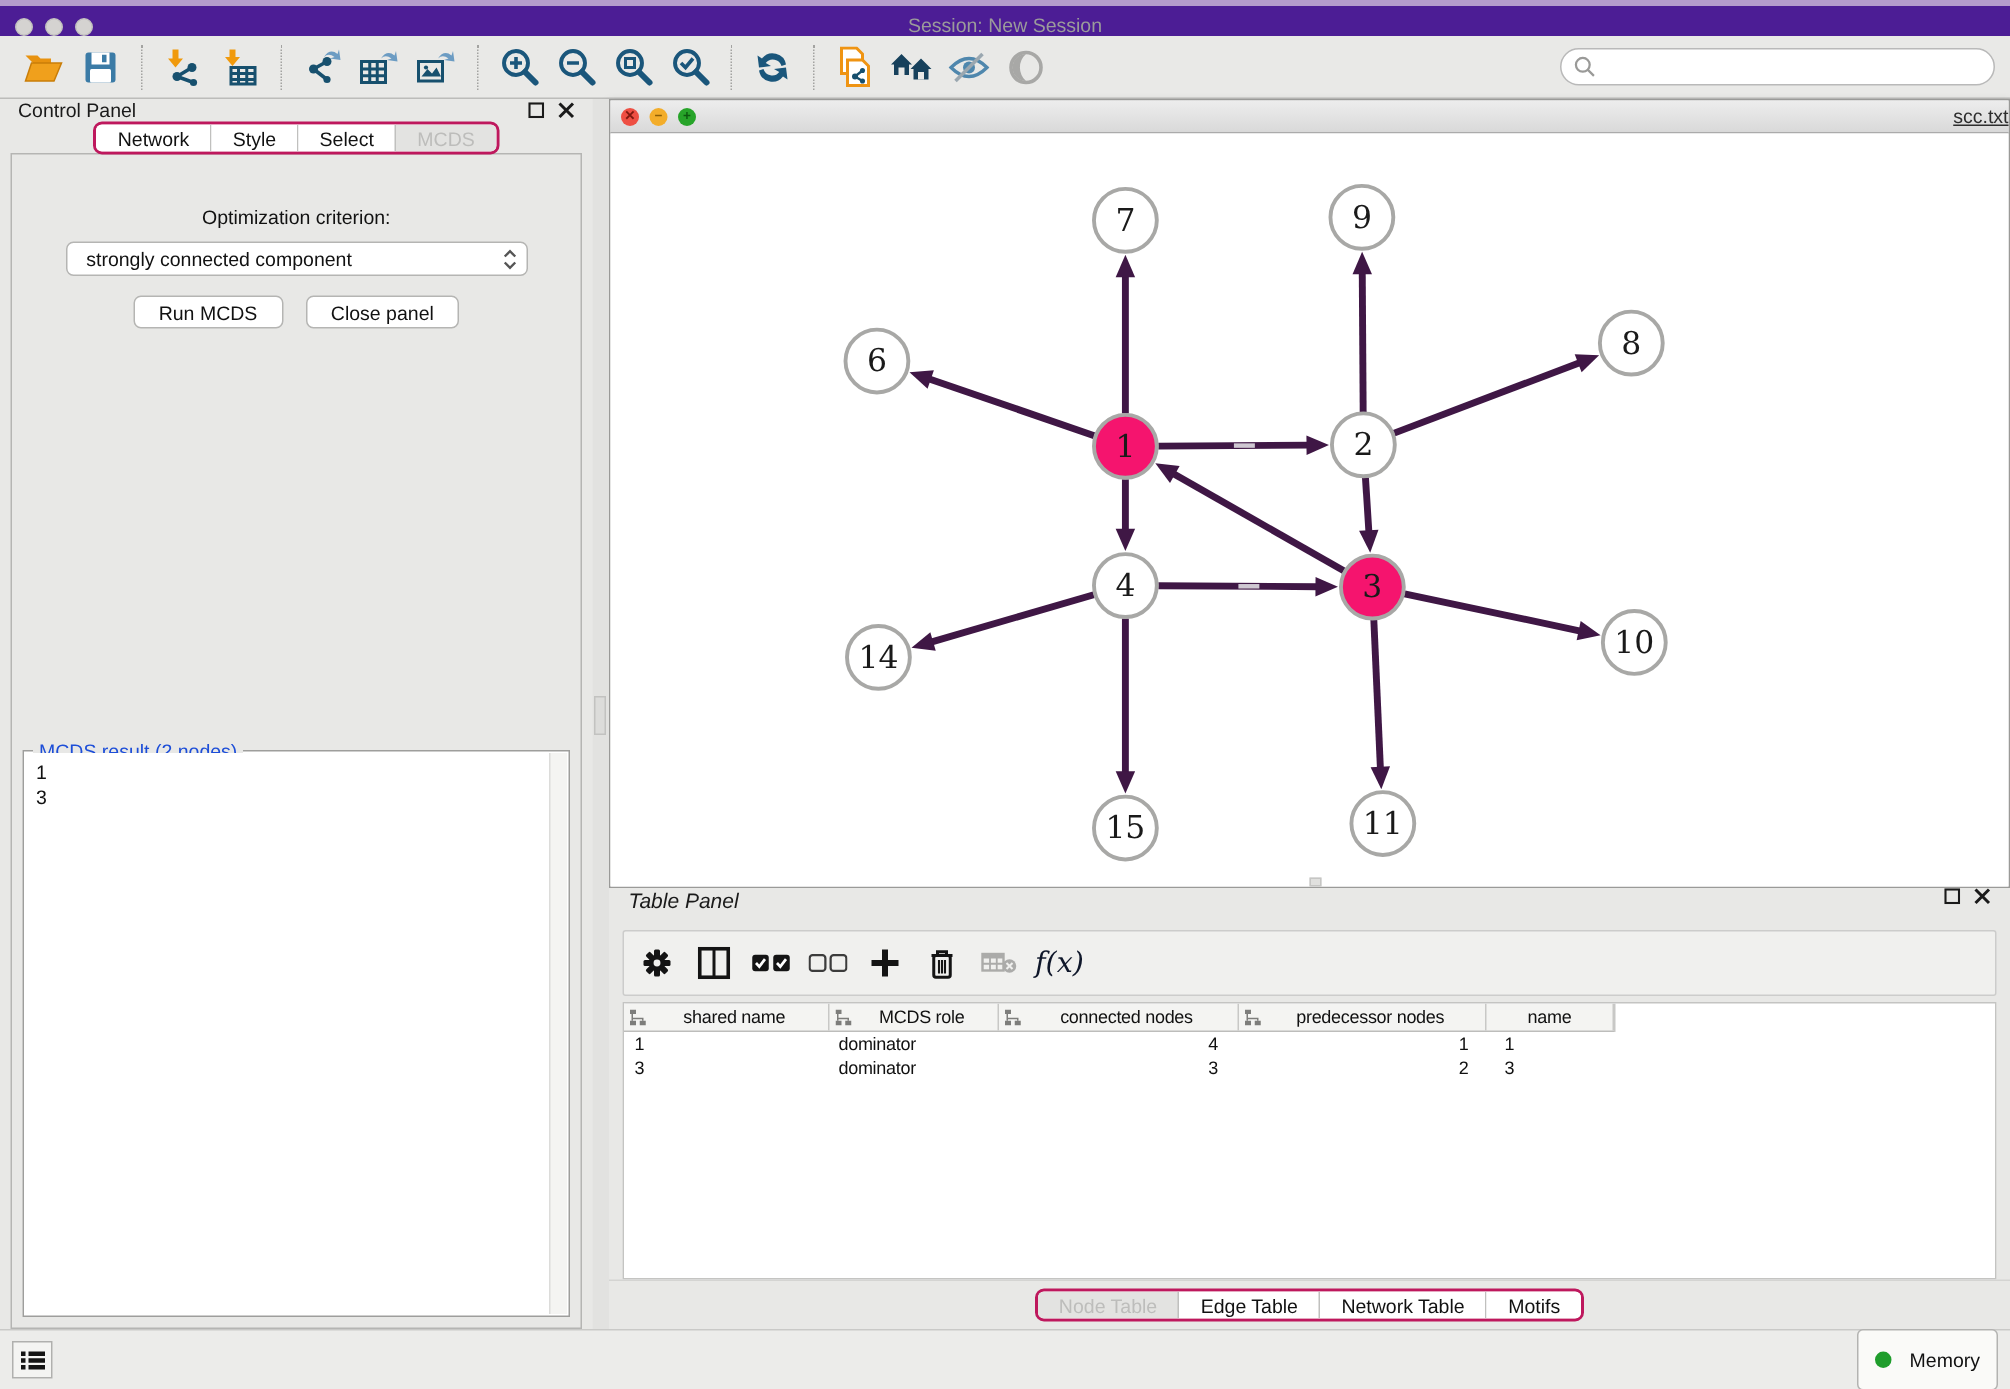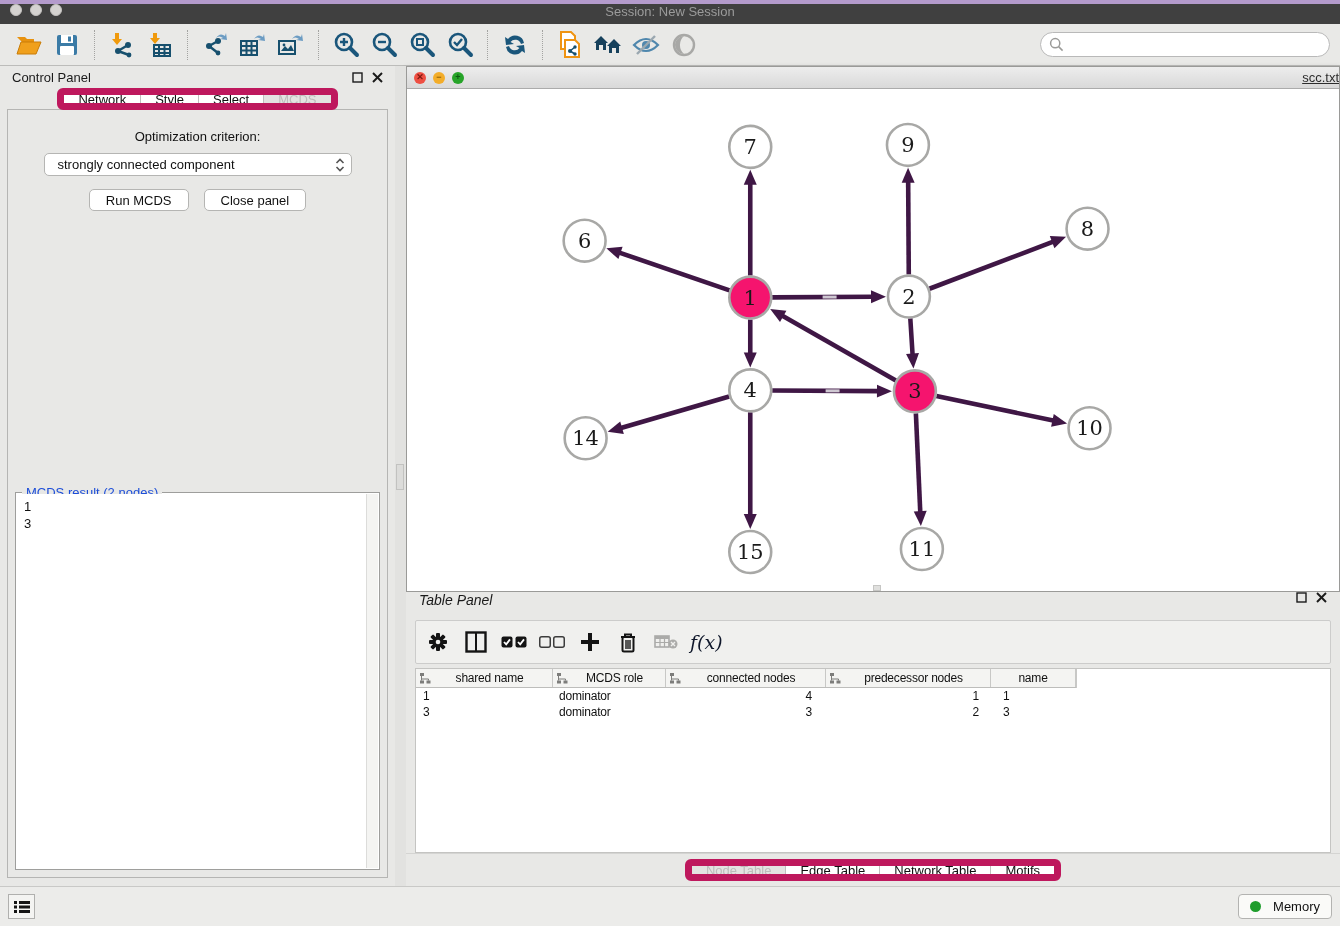--- a/index.html
+++ b/index.html
@@ -1,21 +1,21 @@
 <!DOCTYPE html>
 <html><head>
 <meta charset="utf-8">
 <style>
   * { margin:0; padding:0; box-sizing:border-box; }
   html,body { width:1340px; height:926px; font-family:"Liberation Sans",sans-serif; background:#b49bcc; }
   .window { width:1340px; height:926px; display:flex; flex-direction:column; background:#ececea; overflow:hidden; }
 
   
   .top-strip { height:4px; background:#b49bcc; }
-  .titlebar { height:20px; background:#404040; position:relative; display:flex; align-items:flex-start; }
+  .titlebar { height:20px; background:#4c1d95; position:relative; display:flex; align-items:flex-end; }
   .traffic { display:flex; gap:8px; margin-left:10px; }
   .traffic .dot { width:12px; height:12px; border-radius:50%; background:#d5d3d1; border:1px solid #c3c1bf; }
   .win-title { position:absolute; left:0; right:0; text-align:center; font-size:13px; color:#9b9b9b; }
 
   .toolbar { height:42px; background:#e9e9e7; border-bottom:1px solid #bcbcba; display:flex; align-items:center; padding:0 10px; }
   .tbtn { width:32px; height:32px; display:flex; align-items:center; justify-content:center; margin:0 3px; }
   .tsep { width:1px; height:30px; border-left:1px dotted #a3a3a1; margin:0 8px; }
   .search-wrap { margin-left:auto; position:relative; }
   .search-input { width:290px; height:25px; border:1px solid #b9b9b9; border-radius:13px; background:#fff; padding:0 10px 0 28px; font-size:13px; outline:none; }
   .search-glass { position:absolute; left:9px; top:5px; }
@@ -23,25 +23,25 @@
   
   .main { flex:1; display:flex; min-height:0; }
 
   
   .control-panel { width:395px; background:#e8e8e6; display:flex; flex-direction:column; }
   .v-gap { width:11px; background:#e2e2e0; position:relative; }
   .v-gap .grip { position:absolute; left:1px; top:398px; width:8px; height:26px; background:#dcdcda; border:1px solid #c2c2c0; }
   .cp-header { height:26px; display:flex; align-items:center; padding:0 12px; font-size:13px; color:#1a1a1a; }
   .panel-header-icons { margin-left:auto; display:flex; gap:9px; align-items:center; }
   .cp-tabs { display:flex; justify-content:center; margin-bottom:-1px; z-index:2; position:relative; }
-  .seg { display:flex; border:7px solid #be185d; border-radius:6px; overflow:hidden; background:#fff; height:22px; }
+  .seg { display:flex; border:2px solid #be185d; border-radius:6px; overflow:hidden; background:#fff; height:22px; }
   .seg .tab { padding:2px 14px; font-size:13px; color:#111; background:#fff; border-right:1px solid #c0c0be; display:flex; align-items:center; cursor:default; }
   .seg .tab:last-child { border-right:none; }
   .seg .tab.selected { background:#e3e3e1; color:#bdbdbb; }
-  .cp-box { flex:1; margin:0 7px 8px 7px; border:1px solid #b5b5b3; background:#e8e8e6; display:flex; flex-direction:column; padding-top:1px; }
+  .cp-box { flex:1; margin:0 7px 8px 7px; border:1px solid #b5b5b3; background:#e8e8e6; display:flex; flex-direction:column; padding-top:16px; }
   .opt-label { text-align:center; font-size:13px; margin-top:18px; color:#111; }
   .dropdown { width:308px; height:23px; margin:9px auto 0 auto; background:#fff; border:1px solid #b5b5b3; border-radius:5px; display:flex; align-items:center; padding:0 6px 0 13px; font-size:13px; color:#111; }
   .dropdown .dd-text { flex:1; }
   .btn-row { display:flex; justify-content:center; gap:15px; margin-top:13px; }
   .pbtn { height:22px; padding:0 16px; background:#fff; border:1px solid #b5b5b3; border-radius:5px; font-size:13px; color:#111; font-family:"Liberation Sans",sans-serif; }
   .mcds-group { margin:281px 7px 7px 7px; height:378px; border:1px solid #9e9e9c; position:relative; background:#fff; }
   .mcds-legend { position:absolute; top:-8px; left:6px; background:#e8e8e6; padding:0 4px; font-size:13px; color:#1d4ed8; }
   .mcds-list { position:absolute; inset:1px 13px 1px 1px; background:#fff; padding:4px 0 0 7px; font-size:13px; color:#111; line-height:17px; white-space:pre-line; }
   .mcds-scroll { position:absolute; top:1px; bottom:1px; right:1px; width:12px; background:#f4f4f2; border-left:1px solid #dcdcda; }
 
@@ -70,21 +70,21 @@
   .thead { display:flex; height:19px; background:#f4f4f2; border-bottom:1px solid #bdbdbb; width:660px; box-shadow:1px 0 0 #c8c8c6; }
   .th { display:flex; align-items:center; font-size:12px; color:#111; border-right:1px solid #c8c8c6; padding-left:4px; position:relative; }
   .th .th-label { flex:1; text-align:center; padding-right:4px; letter-spacing:-0.2px; }
   .trow { display:flex; height:16px; background:#fff; font-size:12px; color:#111; }
   .td { padding:1px 0; letter-spacing:-0.2px; }
   .tp-tabs-row { height:33px; display:flex; align-items:center; justify-content:center; background:#e8e8e6; border-top:1px solid #d4d4d2; }
 
   
   .statusbar { height:40px; background:#ececea; border-top:1px solid #c9c9c7; display:flex; align-items:center; padding:0 8px; }
   .list-btn { width:27px; height:25px; border:1px solid #b0b0ae; background:#f4f4f2; display:flex; align-items:center; justify-content:center; }
-  .memory-btn { margin-left:auto; height:25px; border:1px solid #b3b3b1; border-radius:4px; background:#fafaf8; display:flex; align-items:center; gap:12px; padding:0 11px; font-size:13px; color:#111; }
+  .memory-btn { margin-left:auto; height:41px; border:1px solid #b3b3b1; border-radius:4px; background:#fafaf8; display:flex; align-items:center; gap:12px; padding:0 11px; font-size:13px; color:#111; }
   .mem-dot { width:11px; height:11px; border-radius:50%; background:#1f9d2c; }
 
   .icon-x line { stroke:#1a1a1a; stroke-width:2; }
   .float-rect { stroke:#1a1a1a; fill:none; stroke-width:1.4; }
 </style>
 </head>
 <body>
 
 <div class="window">
 

